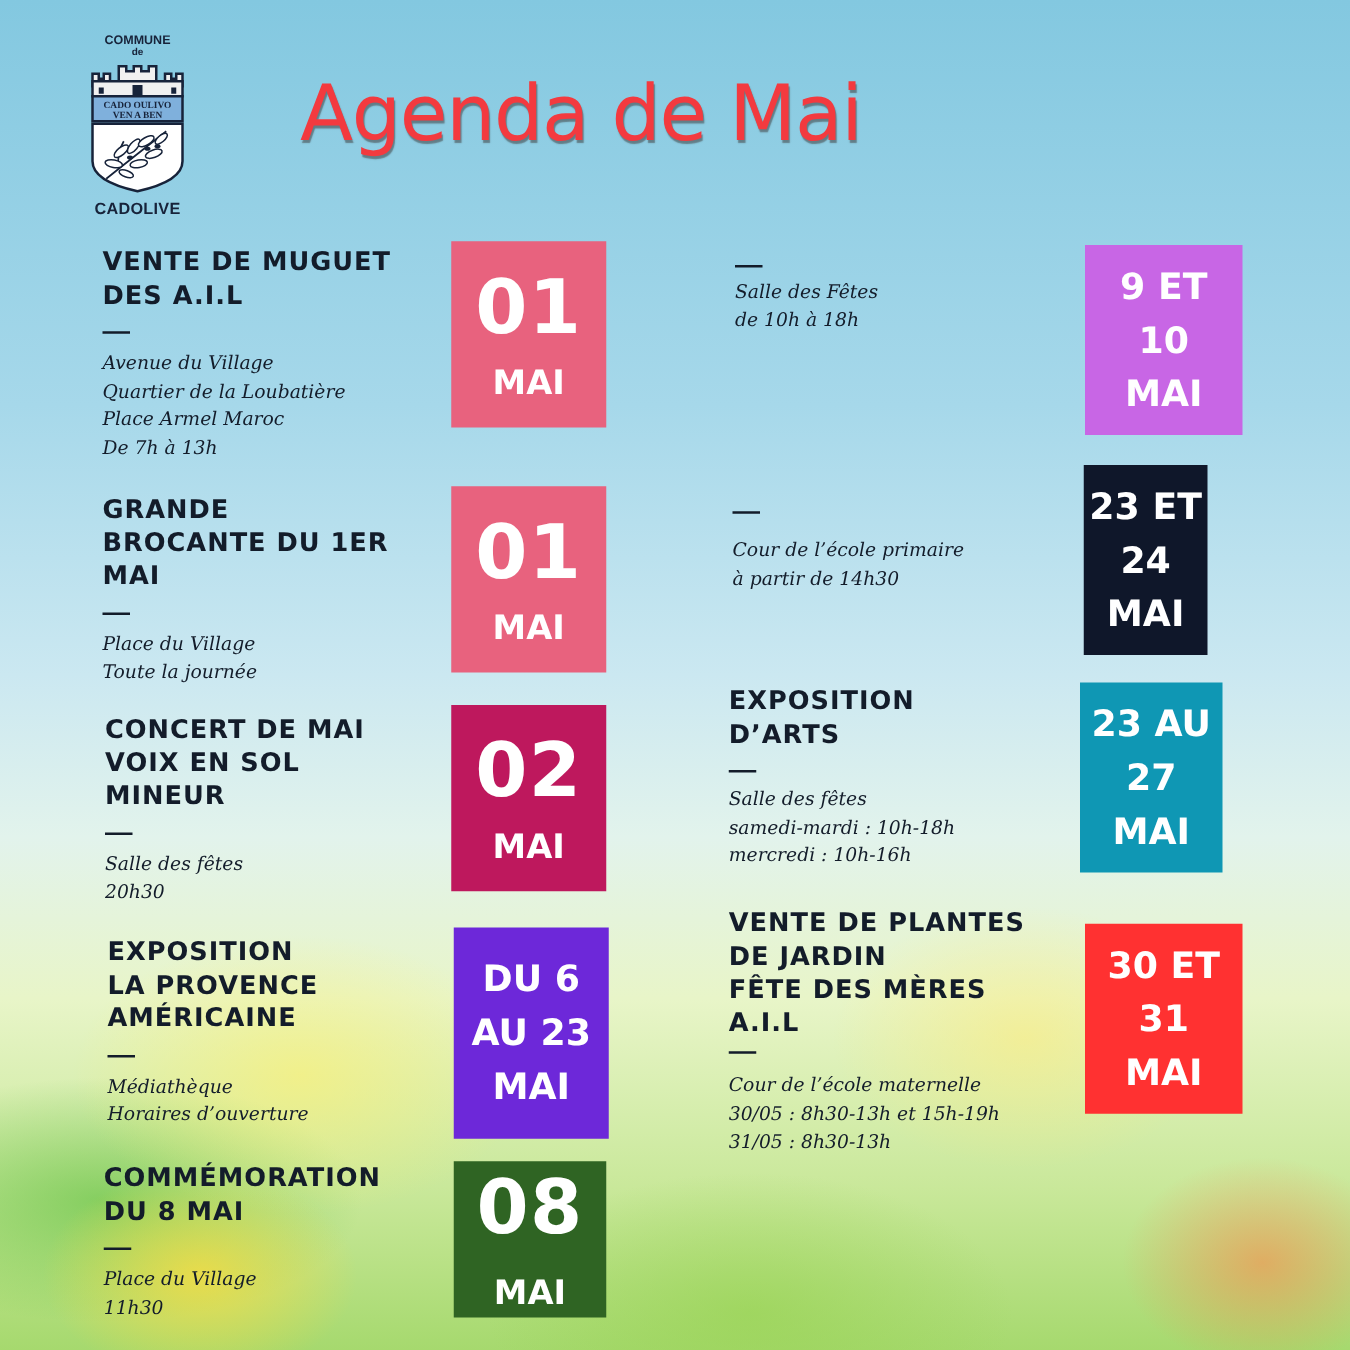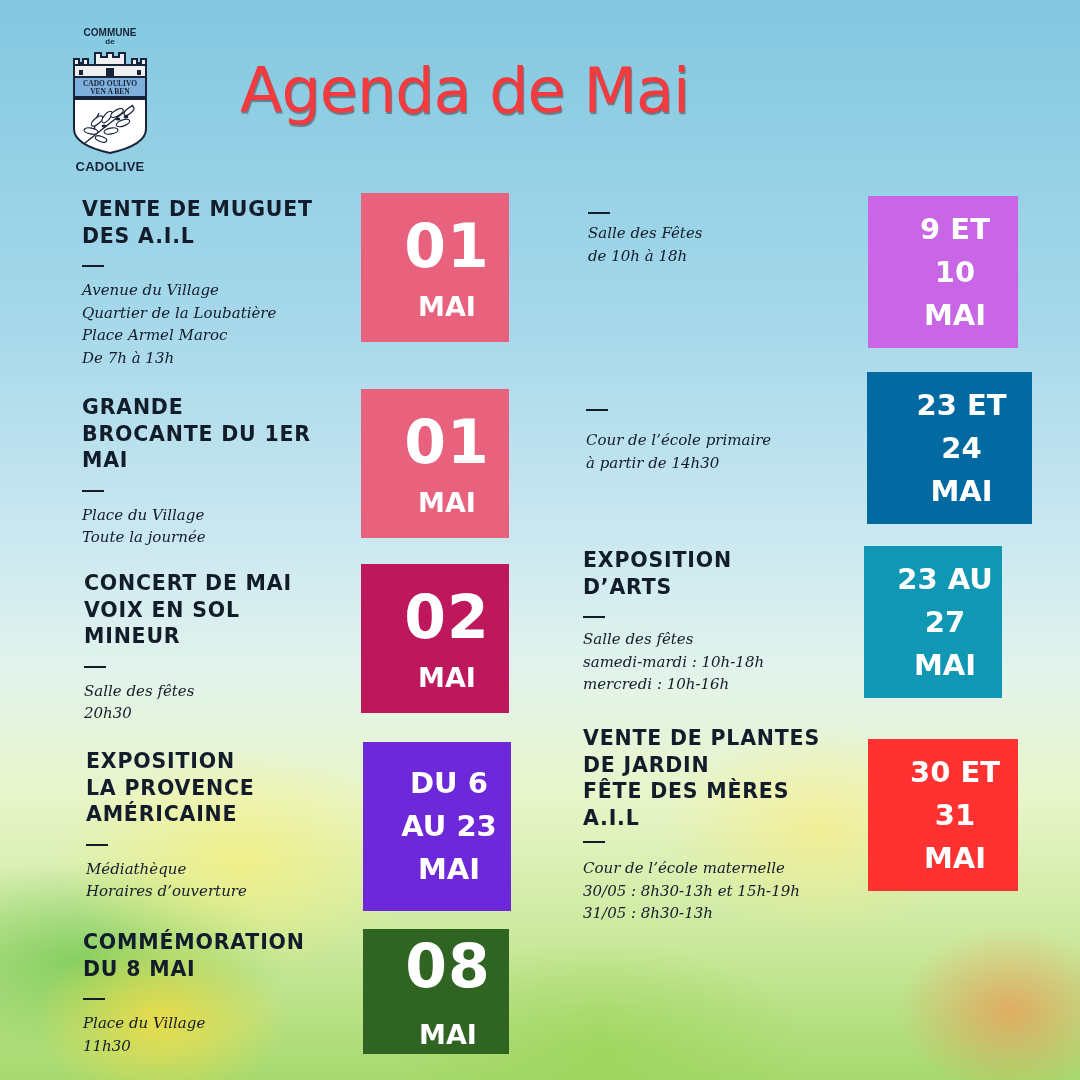--- a/index.html
+++ b/index.html
@@ -40,21 +40,21 @@
     }
     .dash { width: 22px; height: 2px; background: #131c2a; margin: 16px 0 12px; }
     .ev-detail {
       font-family: "DejaVu Serif", serif; font-style: italic;
       font-size: 15px; line-height: 22.5px; color: #131c2a; white-space: pre-line;
     }
 
     
     .date-box {
       display: flex; flex-direction: column; align-items: center; justify-content: center;
-      color: #ffffff; font-family: "DejaVu Sans", sans-serif; font-weight: bold; text-align: center; padding-left: 24px;
+      color: #ffffff; font-family: "DejaVu Sans", sans-serif; font-weight: bold; text-align: center;
     }
     .date-box .big { font-size: 60px; line-height: 64px; letter-spacing: 1px; }
     .date-box .small { font-size: 27px; line-height: 30px; margin-top: 14px; }
     .date-box .ml { font-size: 29px; line-height: 43px; white-space: pre-line; }
   </style>
 </head>
 <body>
 
 <div class="abs logo">
   <div class="commune">COMMUNE</div>
@@ -176,21 +176,21 @@
   <div class="ml">9 ET
 10
 MAI</div>
 </div>
 
 <div class="abs" style="left:586px; top:383px; width:270px;">
   <div class="dash" style="margin:26px 0 18px;"></div>
   <div class="ev-detail">Cour de l’école primaire
 à partir de 14h30</div>
 </div>
-<div class="abs date-box" style="left:867px; top:372px; width:141px; height:152px; background:#0369a1;">
+<div class="abs date-box" style="left:867px; top:372px; width:99px; height:152px; background:#0f172a;">
   <div class="ml">23 ET
 24
 MAI</div>
 </div>
 
 <div class="abs" style="left:583px; top:547px; width:270px;">
   <div class="ev-title">Exposition
 d’arts</div>
   <div class="dash" style="margin:16px 0 10px;"></div>
   <div class="ev-detail">Salle des fêtes

